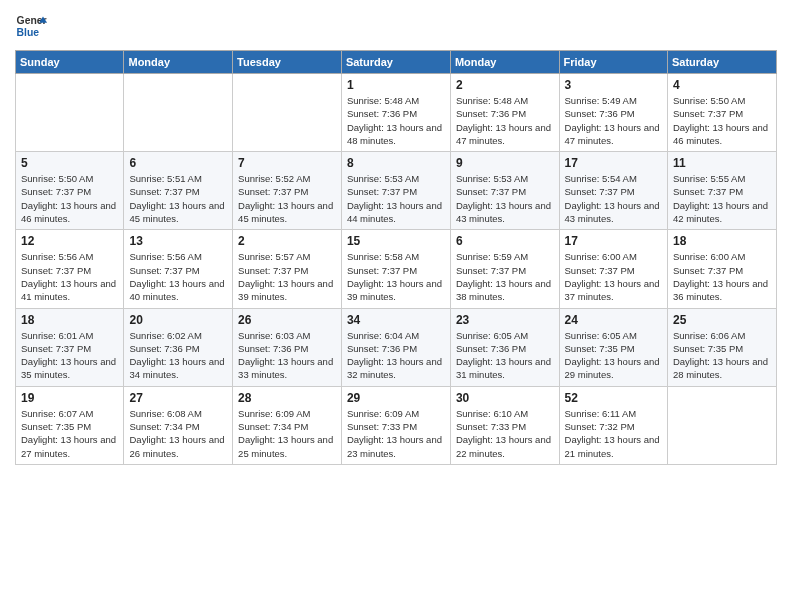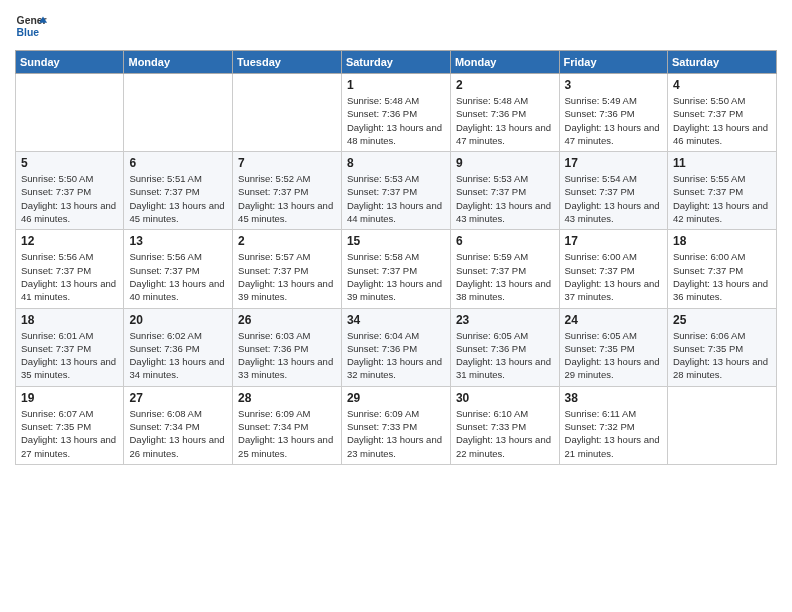--- a/index.html
+++ b/index.html
@@ -177,20 +177,20 @@
           </td>
           <td>
             <div class="day-number">29</div>
             <div class="day-info">Sunrise: 6:09 AM<br>Sunset: 7:33 PM<br>Daylight: 13 hours and 23 minutes.</div>
           </td>
           <td>
             <div class="day-number">30</div>
             <div class="day-info">Sunrise: 6:10 AM<br>Sunset: 7:33 PM<br>Daylight: 13 hours and 22 minutes.</div>
           </td>
           <td>
-            <div class="day-number">38</div>
+            <div class="day-number">52</div>
             <div class="day-info">Sunrise: 6:11 AM<br>Sunset: 7:32 PM<br>Daylight: 13 hours and 21 minutes.</div>
           </td>
           <td class="empty-cell"></td>
         </tr>
       </tbody>
   </table>
 </div>
 
 </body></html>

